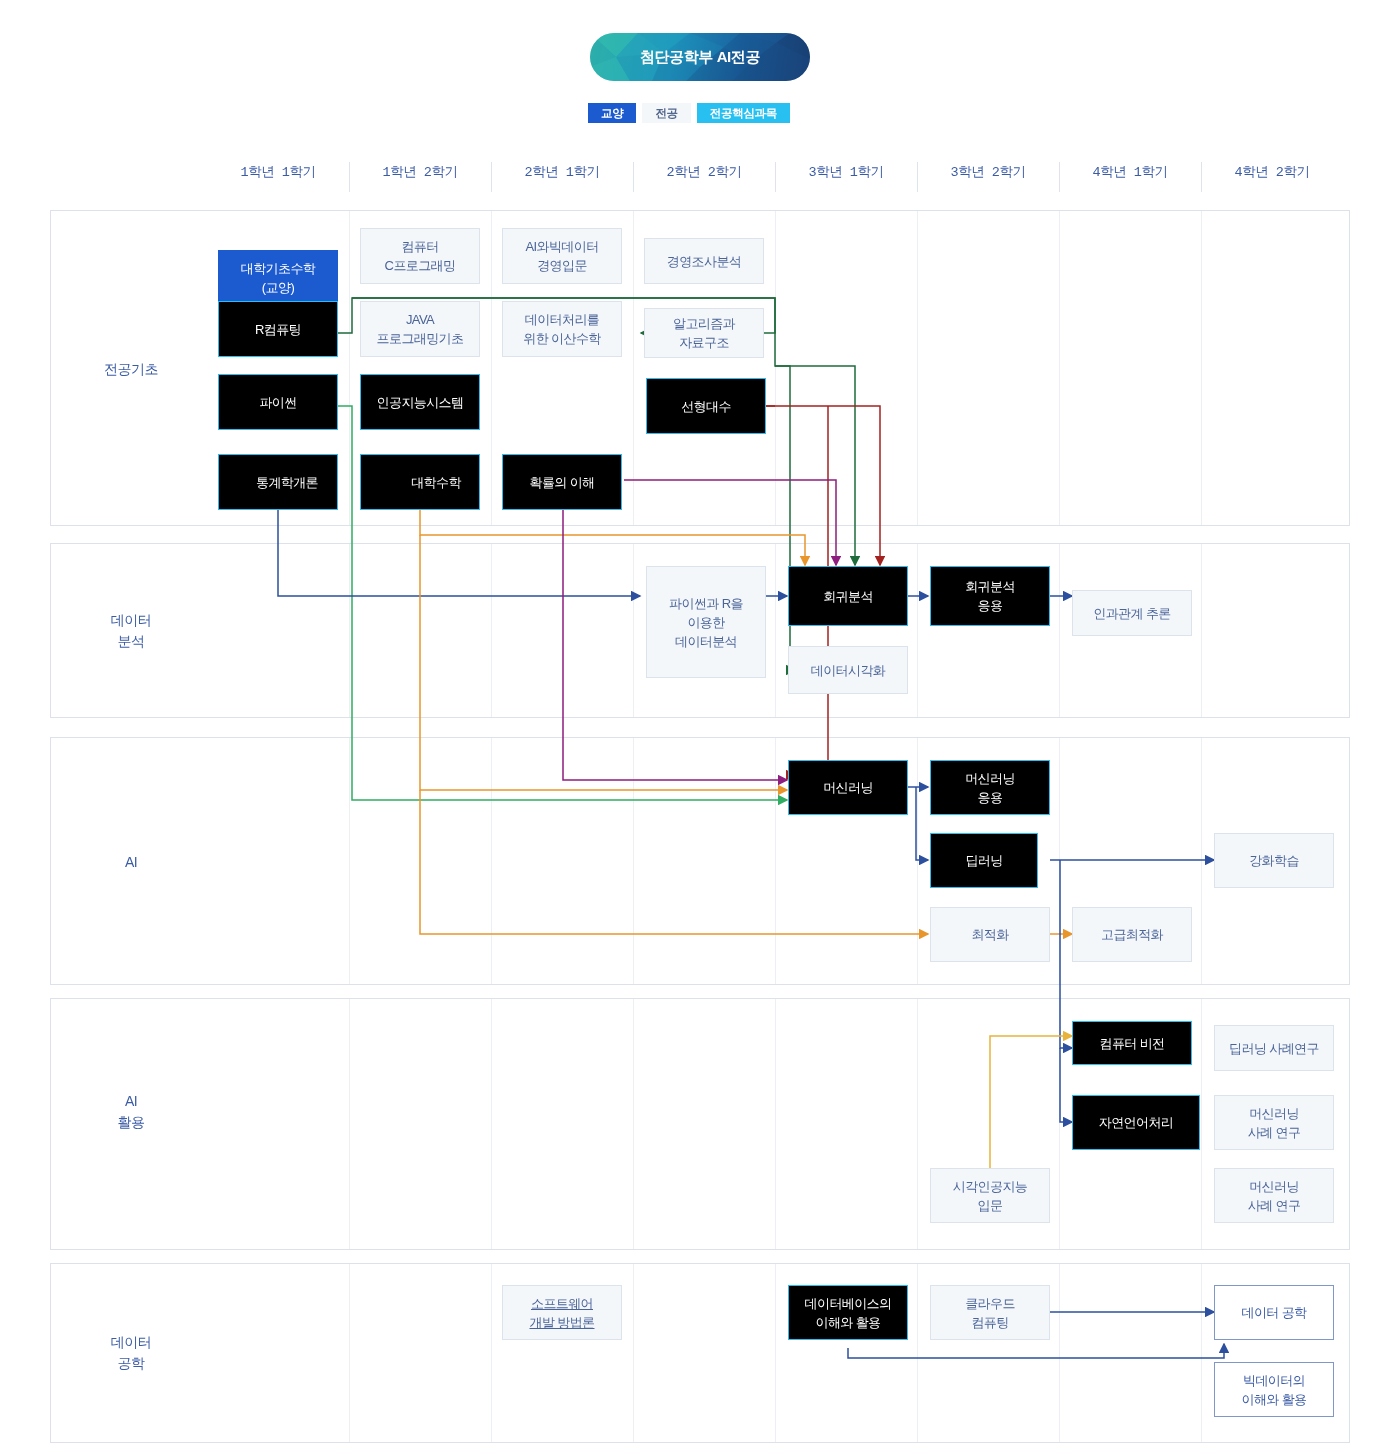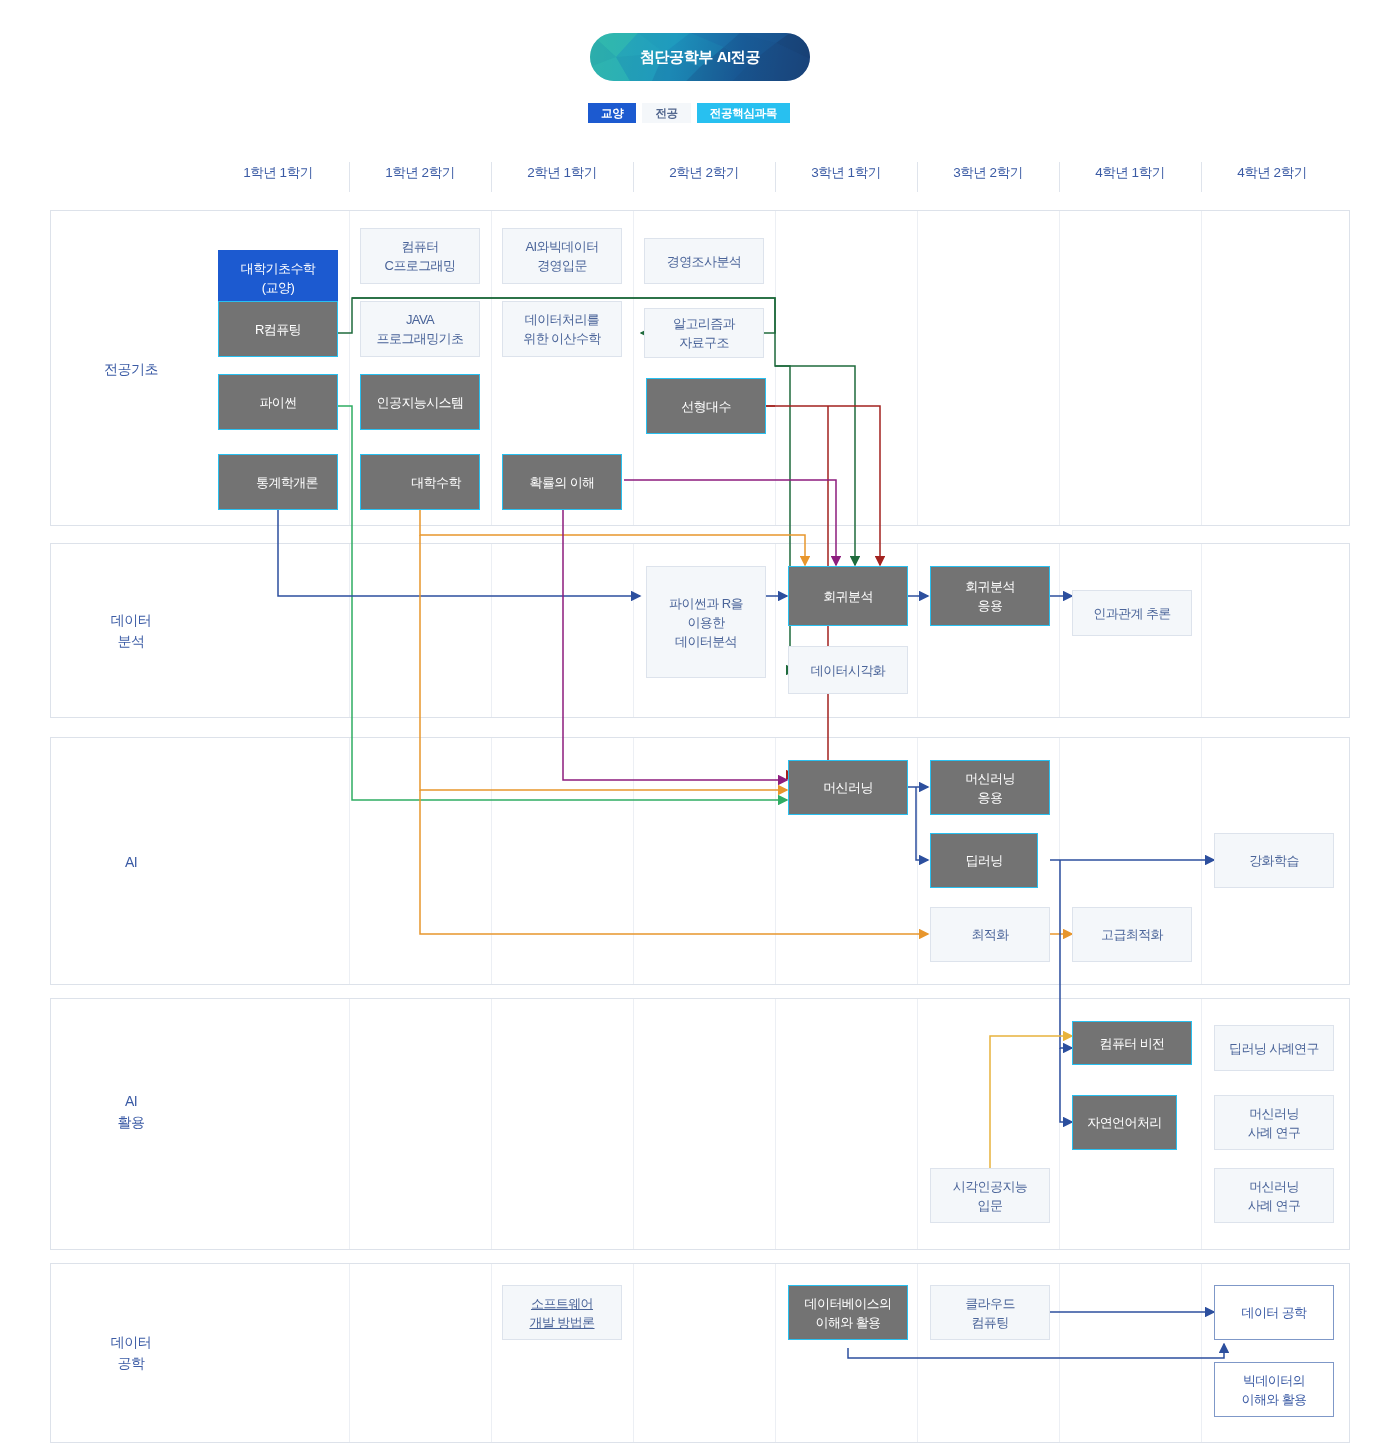--- a/index.html
+++ b/index.html
@@ -36,20 +36,21 @@
   .lg-gyoyang { background:#1c5ad0; color:#fff; }
   .lg-jeongong { background:#f4f7fa; color:#54688f; }
   .lg-core { background:#28c0f0; color:#fff; }
 
   
   #col-headers { position:absolute; left:0; top:160px; width:1400px; height:40px; }
   .col-head {
     position:absolute; top:0; width:140px; height:34px;
     text-align:center; font-size:13.5px; color:#3b5ba5; letter-spacing:-0.5px;
     line-height:26px;
+    font-family:Liberation Mono, monospace;
   }
   .col-sep { position:absolute; top:2px; width:1px; height:30px; background:#dfe4ec; }
 
   
   .section {
     position:absolute; left:50px; width:1300px;
     border:1px solid #dde2ea; background:#ffffff;
   }
   .vline { position:absolute; top:0; bottom:0; width:1px; background:#eceff4; }
   .row-label {
@@ -58,21 +59,21 @@
     white-space:pre-line;
   }
 
   
   .box {
     position:absolute;
     display:flex; align-items:center; justify-content:center;
     text-align:center; font-size:13px; letter-spacing:-0.6px; line-height:19px;
     white-space:pre-line; z-index:5;
   }
-  .box.core { background:#737373; color:#ffffff; border:1px solid #28c0f0; }
+  .box.core { background:#000000; color:#ffffff; border:1px solid #28c0f0; }
   .box.gyoyang { background:#1c5ad0; color:#ffffff; border:1px solid #1c5ad0; }
   .box.plain { background:#f4f7fa; color:#4a6499; border:1px solid #dde3ec; }
   .box.outline { background:#ffffff; color:#3b5ba5; border:1px solid #7f98c8; }
 
   
   #wires { position:absolute; left:0; top:0; width:1400px; height:1450px; z-index:2; pointer-events:none; }
 </style>
 </head>
 <body>
 
@@ -298,21 +299,21 @@
 <div class="box core" style="left:930px; top:760px; width:120px; height:55px;">머신러닝
 응용</div>
 <div class="box core" style="left:930px; top:833px; width:108px; height:55px;">딥러닝</div>
 <div class="box plain" style="left:930px; top:907px; width:120px; height:55px;">최적화</div>
 <div class="box plain" style="left:1072px; top:907px; width:120px; height:55px;">고급최적화</div>
 <div class="box plain" style="left:1214px; top:833px; width:120px; height:55px;">강화학습</div>
 
 <div class="box plain" style="left:930px; top:1168px; width:120px; height:55px;">시각인공지능
 입문</div>
 <div class="box core" style="left:1072px; top:1021px; width:120px; height:44px;">컴퓨터 비전</div>
-<div class="box core" style="left:1072px; top:1095px; width:105px; height:55px;">자연언어처리</div>
+<div class="box core" style="left:1072px; top:1095px; width:128px; height:55px;">자연언어처리</div>
 <div class="box plain" style="left:1214px; top:1025px; width:120px; height:46px;">딥러닝 사례연구</div>
 <div class="box plain" style="left:1214px; top:1095px; width:120px; height:55px;">머신러닝
 사례 연구</div>
 <div class="box plain" style="left:1214px; top:1168px; width:120px; height:55px;">머신러닝
 사례 연구</div>
 
 <div class="box plain" style="left:502px; top:1285px; width:120px; height:55px;text-decoration:underline;">소프트웨어
 개발 방법론</div>
 <div class="box core" style="left:788px; top:1285px; width:120px; height:55px;">데이터베이스의
 이해와 활용</div>

